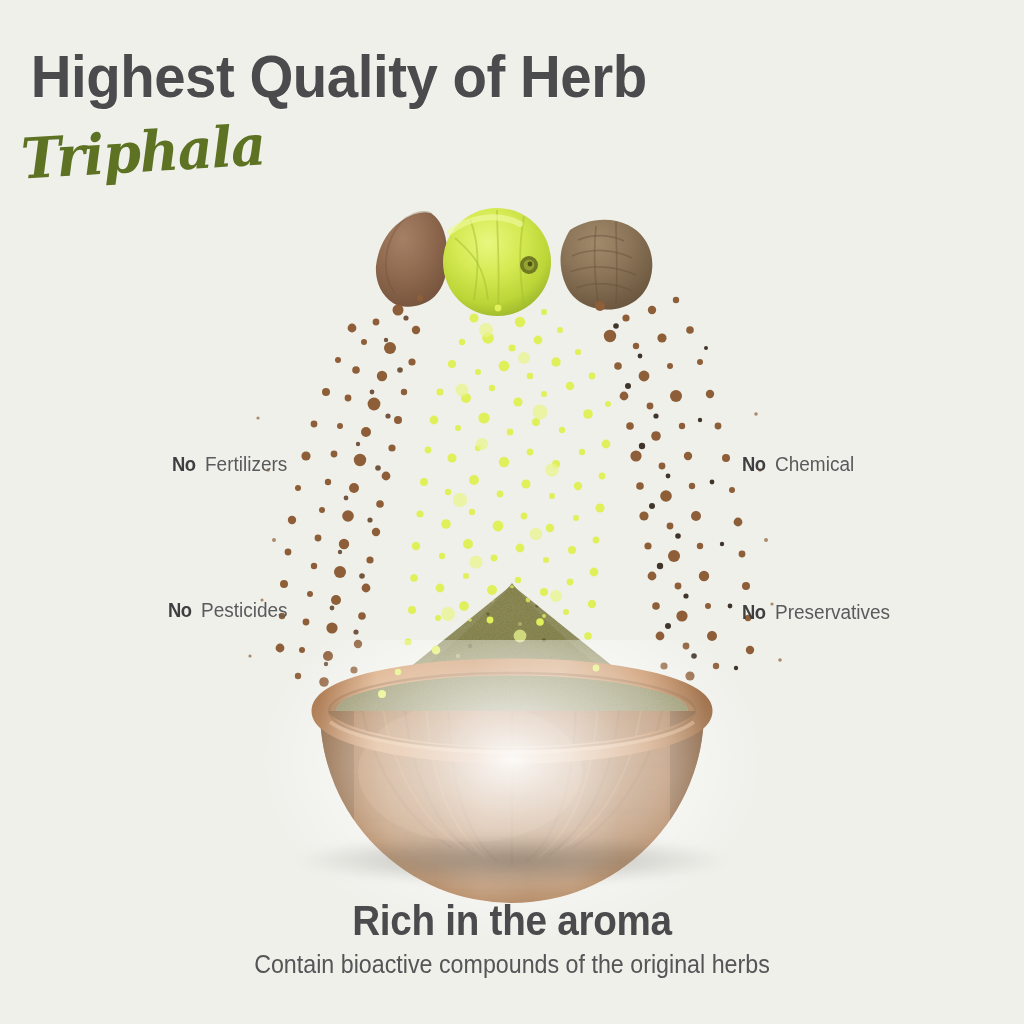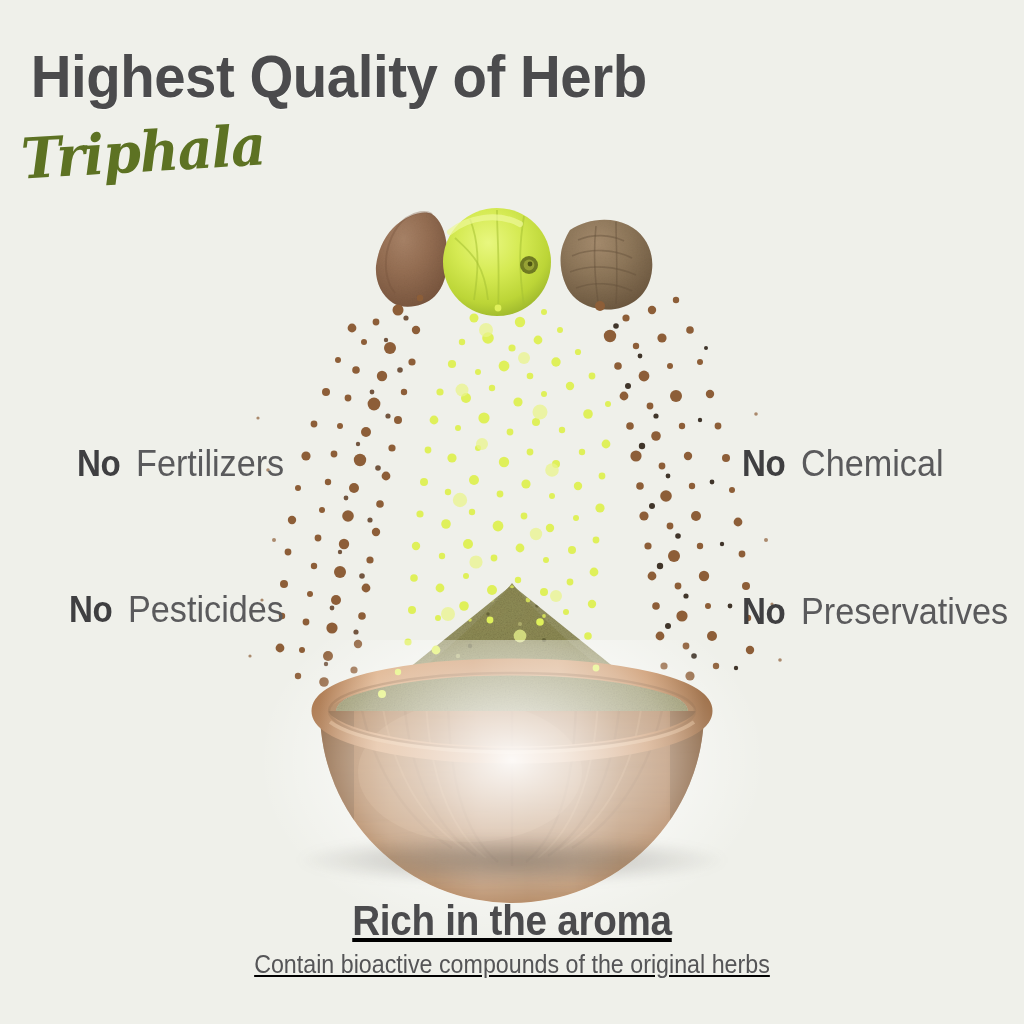--- a/index.html
+++ b/index.html
@@ -49,21 +49,21 @@
     letter-spacing: -1px;
     transform: scaleX(0.96) rotate(-3.2deg);
     transform-origin: center center;
     white-space: nowrap;
   }
 
   
   .claim {
     position: absolute;
     white-space: nowrap;
-    font-size: 36px;
+    font-size: 20px;
     line-height: 32px;
     color: #5a5a5c;
   }
   .claim .no {
     font-family: "Liberation Sans Narrow", "Liberation Sans", sans-serif;
     font-weight: bold;
     color: #3f3f41;
     letter-spacing: -0.5px;
     display: inline-block;
     transform: scaleX(0.92);
@@ -86,21 +86,20 @@
   #claim-chemical    { left: 714px; top: 448px; width: 310px; }
   #claim-preserv     { left: 714px; top: 596px; width: 310px; }
 
   
   #footer-block {
     position: absolute;
     left: 0;
     top: 898px;
     width: 1024px;
     text-align: center;
-    text-decoration: underline;
   }
   #footer-title {
     font-family: "Liberation Sans Narrow", "Liberation Sans", sans-serif;
     font-weight: bold;
     font-size: 42px;
     line-height: 46px;
     color: #4b4b4d;
     letter-spacing: -0.3px;
     transform: scaleX(0.92);
     transform-origin: center center;

